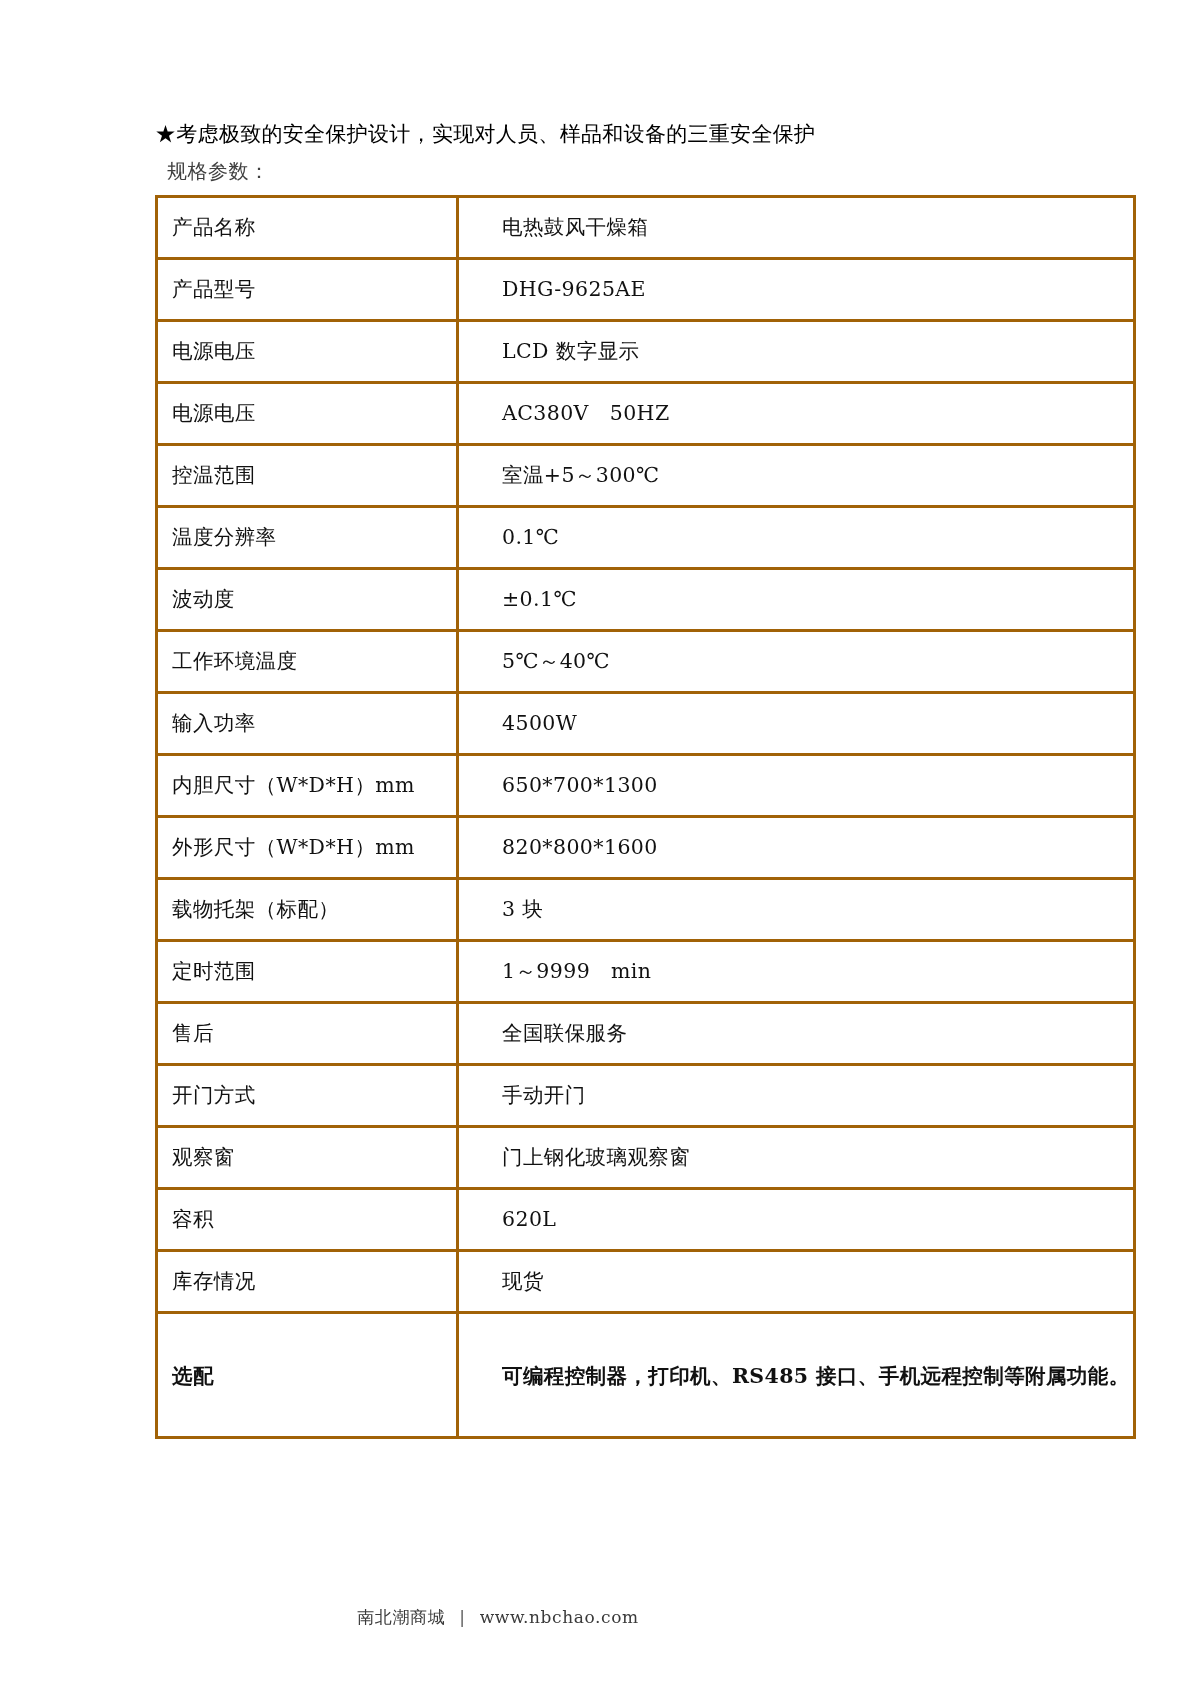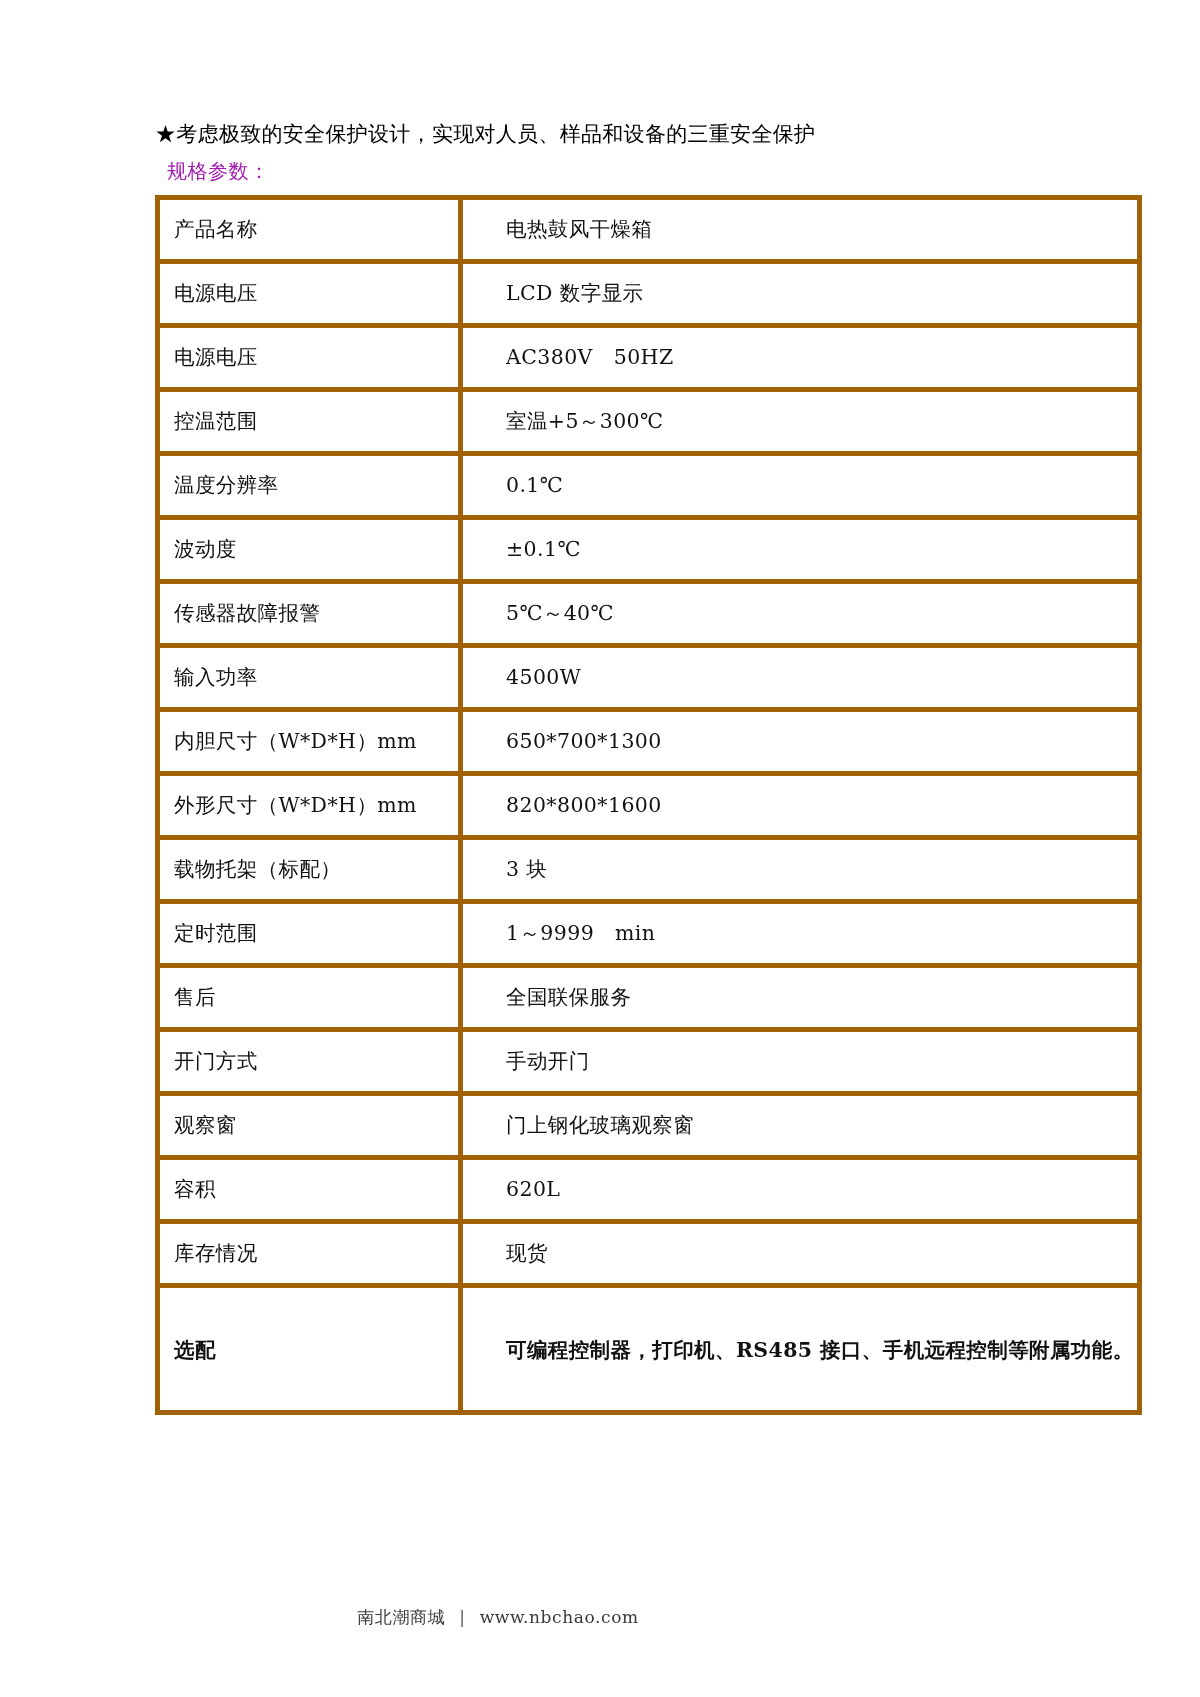--- a/index.html
+++ b/index.html
@@ -27,31 +27,31 @@
     line-height: 1.42;
     color: #000;
     margin: 0 0 2px 0;
     letter-spacing: 0.3px;
   }
   .intro-line {
     white-space: normal;
   }
   .section-label {
     font-size: 20px;
-    color: #a21caf;
+    color: #404040;
     margin: 8px 0 10px 12px;
     letter-spacing: 0.5px;
   }
   table.spec {
     border-collapse: collapse;
     width: 915px;
     table-layout: fixed;
   }
   table.spec td {
-    border: 5px solid #a16207;
+    border: 3px solid #a16207;
     padding: 0 0 0 14px;
     height: 59px;
     vertical-align: middle;
     font-size: 20.5px;
     color: #111;
     letter-spacing: 0.4px;
   }
   table.spec td.label {
     width: 284px;
   }
@@ -92,41 +92,45 @@
 
   <div class="section-label">规格参数：</div>
 
   <table class="spec">
     <tbody>
       <tr>
         <td class="label">产品名称</td>
         <td class="value">电热鼓风干燥箱</td>
       </tr>
       <tr>
+        <td class="label">产品型号</td>
+        <td class="value">DHG-9625AE</td>
+      </tr>
+      <tr>
         <td class="label">电源电压</td>
         <td class="value">LCD 数字显示</td>
       </tr>
       <tr>
         <td class="label">电源电压</td>
         <td class="value">AC380V　50HZ</td>
       </tr>
       <tr>
         <td class="label">控温范围</td>
         <td class="value">室温+5～300℃</td>
       </tr>
       <tr>
         <td class="label">温度分辨率</td>
         <td class="value">0.1℃</td>
       </tr>
       <tr>
         <td class="label">波动度</td>
         <td class="value">±0.1℃</td>
       </tr>
       <tr>
-        <td class="label">传感器故障报警</td>
+        <td class="label">工作环境温度</td>
         <td class="value">5℃～40℃</td>
       </tr>
       <tr>
         <td class="label">输入功率</td>
         <td class="value">4500W</td>
       </tr>
       <tr>
         <td class="label">内胆尺寸（W*D*H）mm</td>
         <td class="value">650*700*1300</td>
       </tr>

